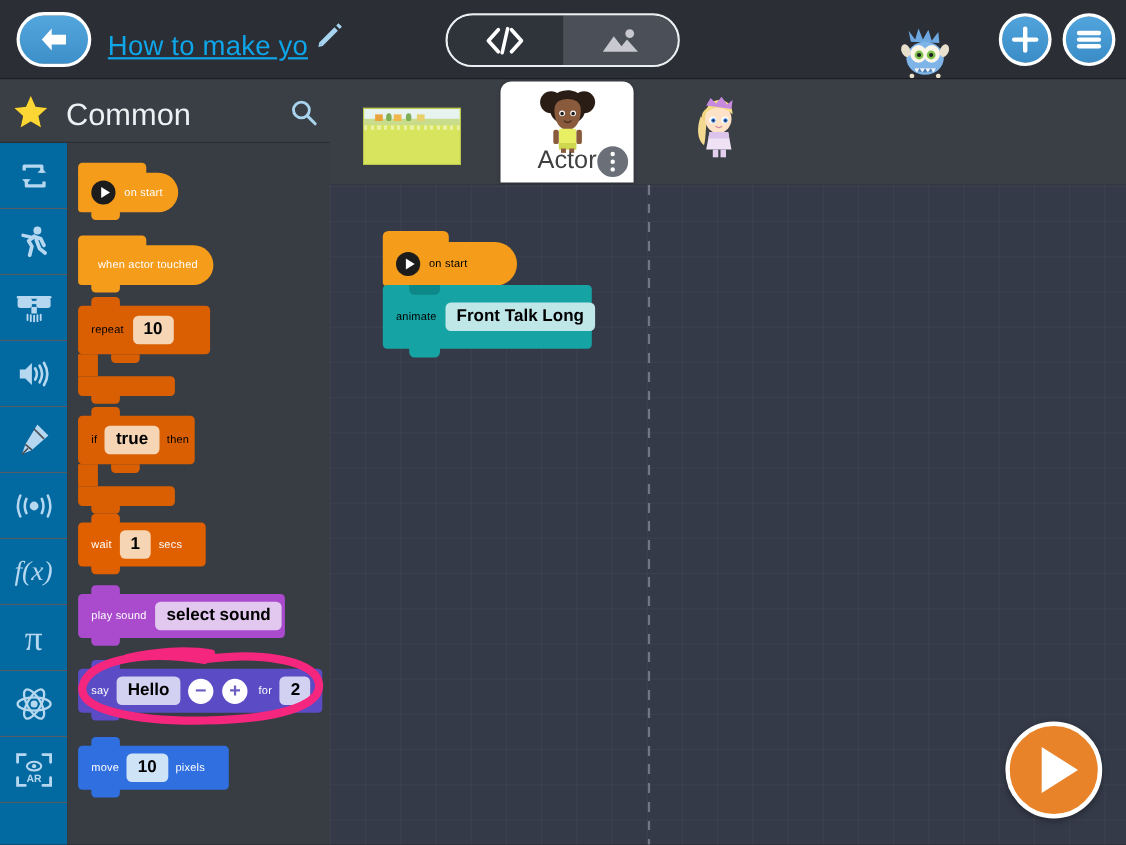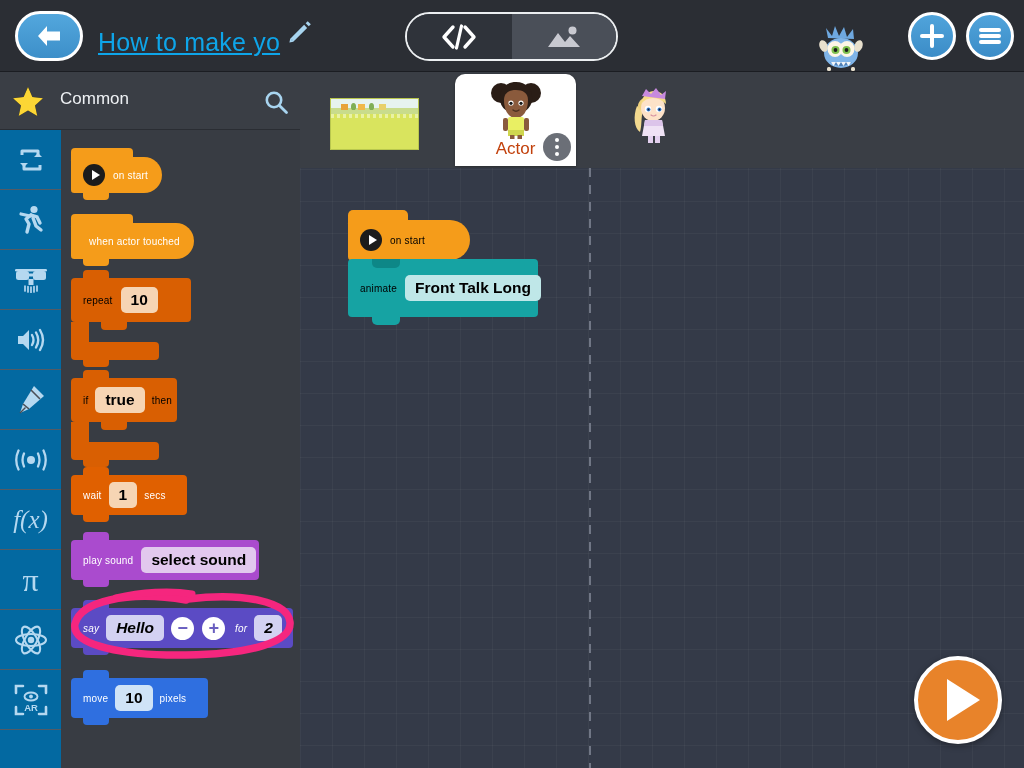--- a/index.html
+++ b/index.html
@@ -62,21 +62,21 @@
   .burger-line { width: 22px; height: 3.5px; background: #fff; border-radius: 2px; margin: 2.3px 0; }
 
   
   .pal-header {
     position: absolute; left: 0; top: 72px; width: 300px; height: 58px;
     background: #3a3e45; border-bottom: 1px solid #2a2d33;
   }
   .star { position: absolute; left: 12px; top: 14px; width: 32px; height: 31px; }
   .pal-title {
     position: absolute; left: 60px; top: 17px;
-    font-size: 17px; color: #eef1f4;
+    font-size: 28px; color: #eef1f4;
   }
   .search-ico { position: absolute; left: 264px; top: 18px; width: 25px; height: 25px; }
 
   
   .rail {
     position: absolute; left: 0; top: 130px; width: 61px; height: 638px;
     background: #0369a1;
   }
   .rail-item {
     position: relative; width: 61px; height: 60px;
@@ -195,21 +195,21 @@
   .scene-house{ position:absolute; width:7px; height:6px; background:#e8a33a; top:5px; }
   .scene-tree { position:absolute; width:5px; height:7px; background:#7fae55; border-radius:50% 50% 40% 40%; top:4px; }
 
   .tab-actor {
     position: absolute; left: 455px; top: 74px; width: 121px; height: 92px;
     background: #fff; border-radius: 10px 10px 0 0;
     box-shadow: 0 1px 3px rgba(0,0,0,.3);
   }
   .tab-actor-name {
     position: absolute; left: 0; bottom: 7px; width: 100%;
-    text-align: center; font-size: 17px; color: #c2410c;
+    text-align: center; font-size: 23px; color: #404040;
   }
   .dots-btn {
     position: absolute; right: 5px; bottom: 5px; width: 28px; height: 28px;
     border-radius: 50%; background: #6b6f77;
     display: flex; flex-direction: column; align-items: center; justify-content: center;
   }
   .dots-btn i { width: 4px; height: 4px; border-radius: 50%; background:#fff; margin: 1.5px 0; display:block; }
   .sprite-wrap { position: absolute; left: 0; top: 4px; width: 100%; height: 62px;
                  display:flex; align-items:center; justify-content:center; }
   .tab-sprite2 { position: absolute; left: 628px; top: 86px; width: 48px; height: 60px; }
@@ -488,21 +488,21 @@
     </div>
 
     <div class="blk" style="left:10px; top:410px;">
       <div class="stack" style="background:#aa4bce; width:188px;">
         <span class="blk-label">play sound</span>
         <span class="field lilac" style="margin-left:8px;">select sound</span>
       </div>
     </div>
 
     <div class="blk" style="left:10px; top:478px;">
-      <div class="stack" style="background:#5b4bc4; width:222px;font-style:italic;">
+      <div class="stack" style="background:#5b4bc4; width:222px;">
         <span class="blk-label">say</span>
         <span class="field lav" style="margin:0 7px;">Hello</span>
         <span class="rndbtn">−</span>
         <span class="rndbtn" style="margin-left:8px;">+</span>
         <span class="blk-label" style="margin-left:10px;">for</span>
         <span class="field lav" style="margin-left:7px; min-width:28px; text-align:center;">2</span>
       </div>
     </div>
 
     <div class="blk" style="left:10px; top:548px;">

